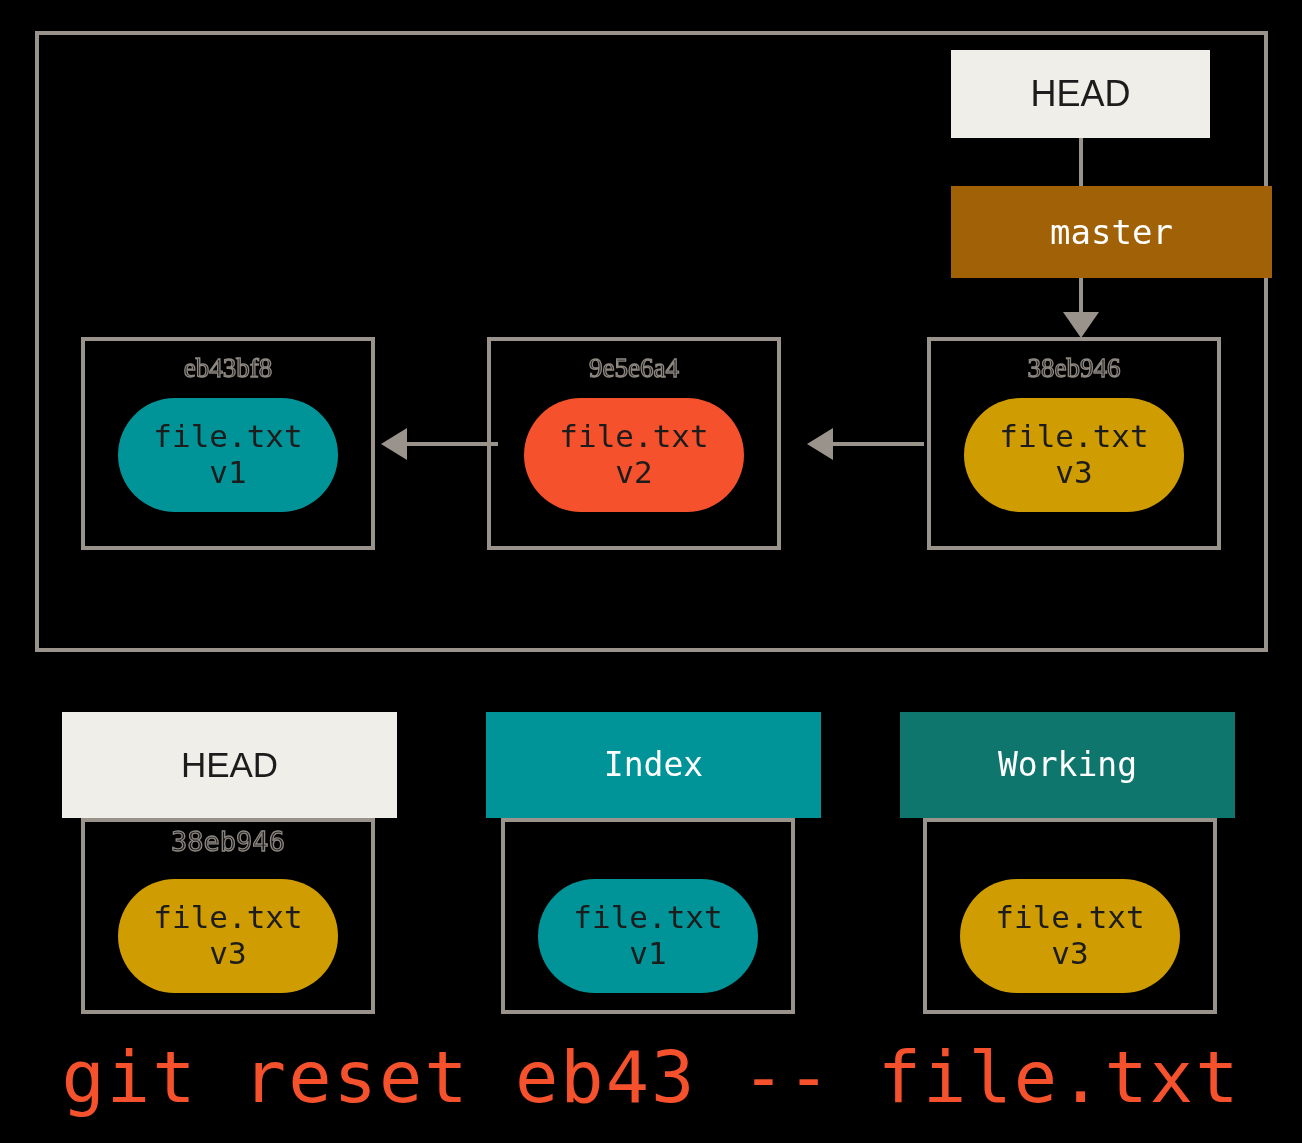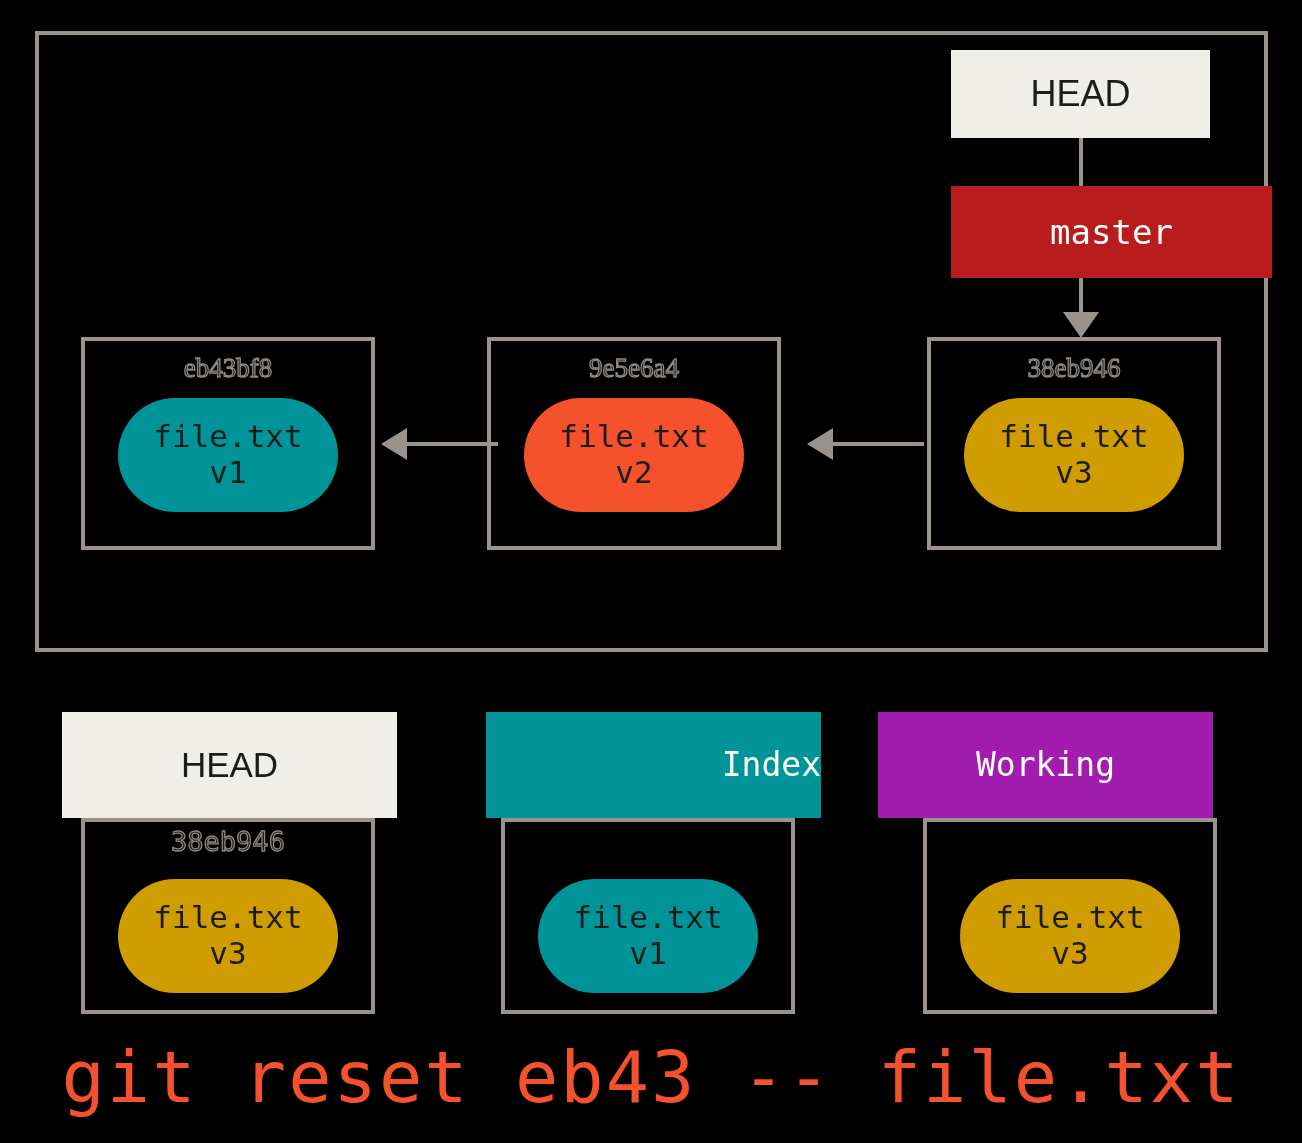--- a/index.html
+++ b/index.html
@@ -73,21 +73,21 @@
     z-index: 2;
   }
 
   
   .master-box {
     position: absolute;
     left: 951px;
     top: 186px;
     width: 321px;
     height: 92px;
-    background: #b91c1c;
+    background: #a16207;
     display: flex;
     align-items: center;
     justify-content: center;
     font-family: "DejaVu Sans Mono", monospace;
     font-size: 34px;
     color: #ffffff;
     z-index: 5;
   }
 
   
@@ -210,25 +210,24 @@
     background: #efeee8;
     color: #1c1c1c;
     font-family: "Liberation Sans", sans-serif;
     font-size: 35px;
   }
   .area-header.h-index {
     left: 486px;
     background: #009499;
     color: #ffffff;
     font-family: "DejaVu Sans Mono", monospace;
-    justify-content: flex-end;
   }
   .area-header.h-work {
-    left: 878px;
-    background: #a21caf;
+    left: 900px;
+    background: #0f766e;
     color: #ffffff;
     font-family: "DejaVu Sans Mono", monospace;
   }
 
   .area-hash {
     position: absolute;
     top: 826px;
     width: 294px;
     text-align: center;
     font-family: "DejaVu Sans Mono", monospace;

